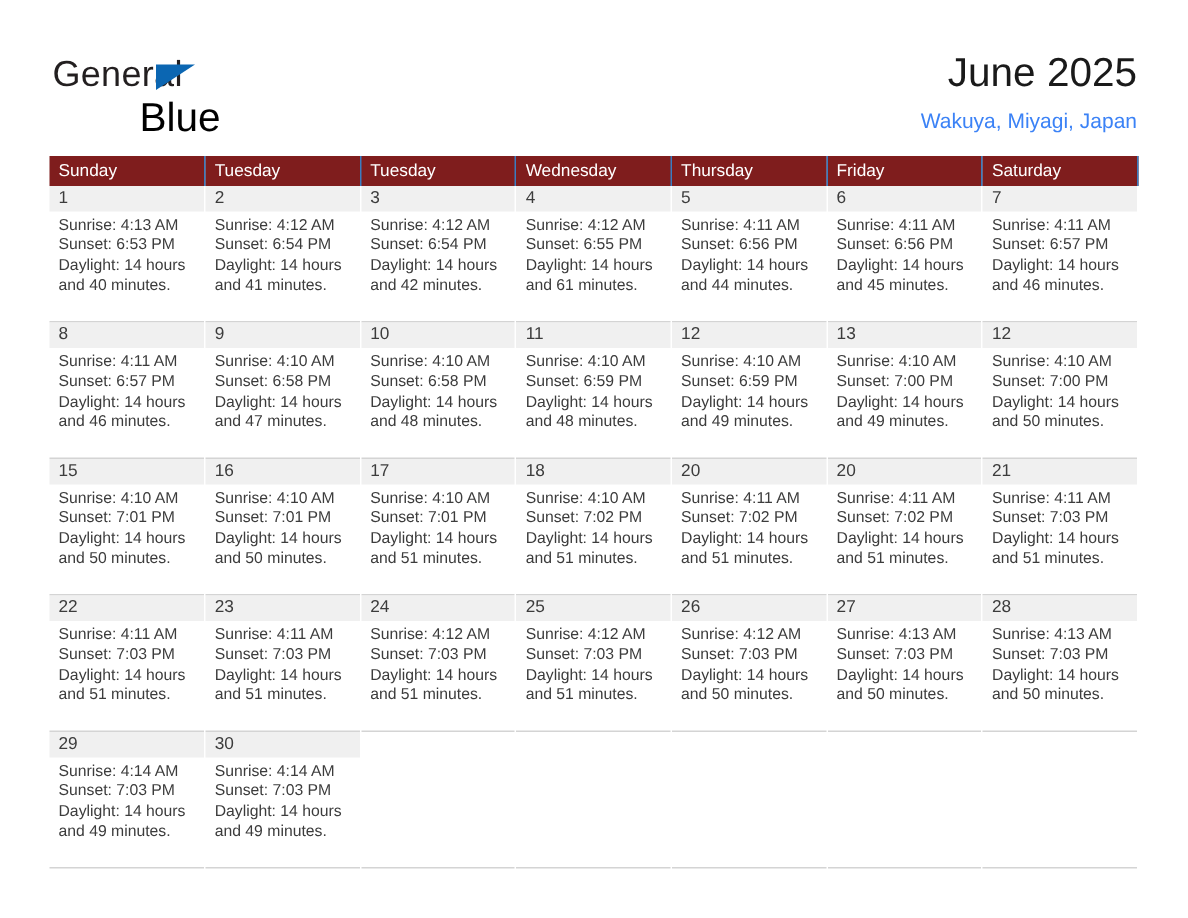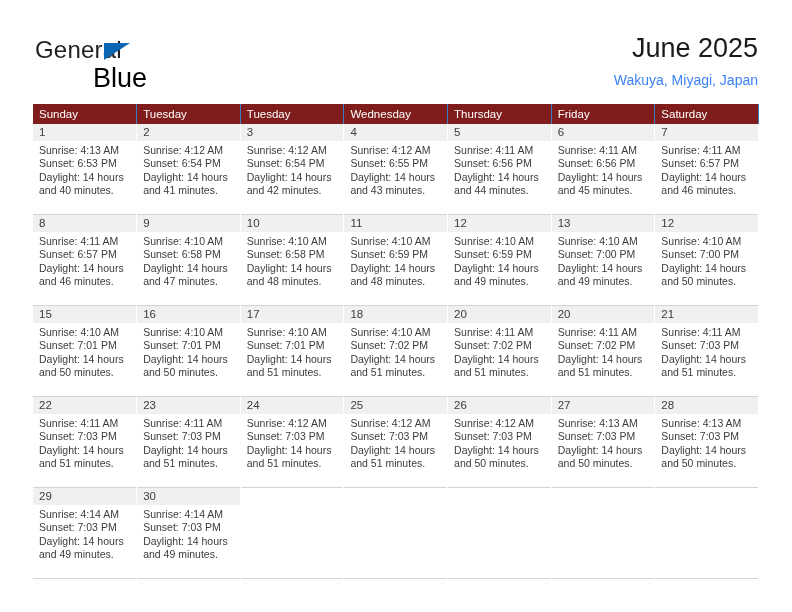--- a/index.html
+++ b/index.html
@@ -218,21 +218,21 @@
                 <div class="daylight">Daylight: 14 hours and 42 minutes.</div>
               </div>
             </div>
           </td>
           <td class="daycell">
             <div class="daycell-inner">
               <div class="daynum">4</div>
               <div class="dayinfo">
                 <div>Sunrise: 4:12 AM</div>
                 <div>Sunset: 6:55 PM</div>
-                <div class="daylight">Daylight: 14 hours and 43 minutes.</div>
+                <div class="daylight">Daylight: 14 hours and 61 minutes.</div>
               </div>
             </div>
           </td>
           <td class="daycell">
             <div class="daycell-inner">
               <div class="daynum">5</div>
               <div class="dayinfo">
                 <div>Sunrise: 4:11 AM</div>
                 <div>Sunset: 6:56 PM</div>
                 <div class="daylight">Daylight: 14 hours and 44 minutes.</div>

